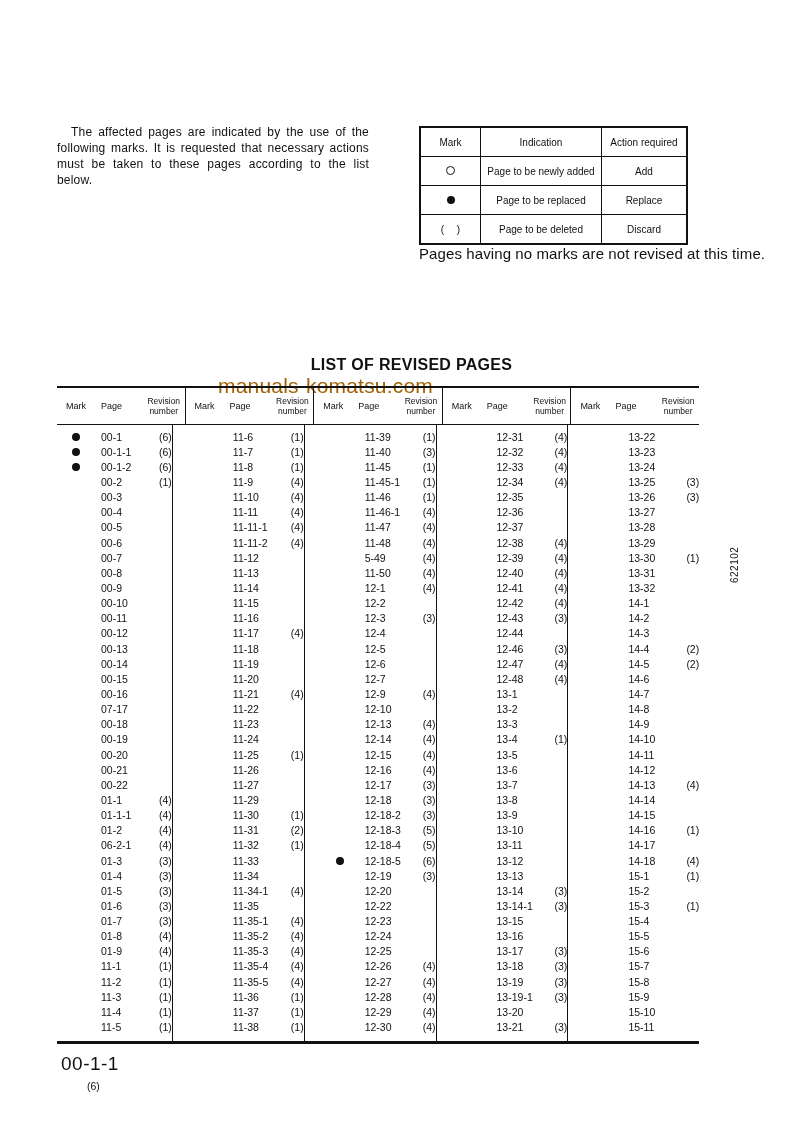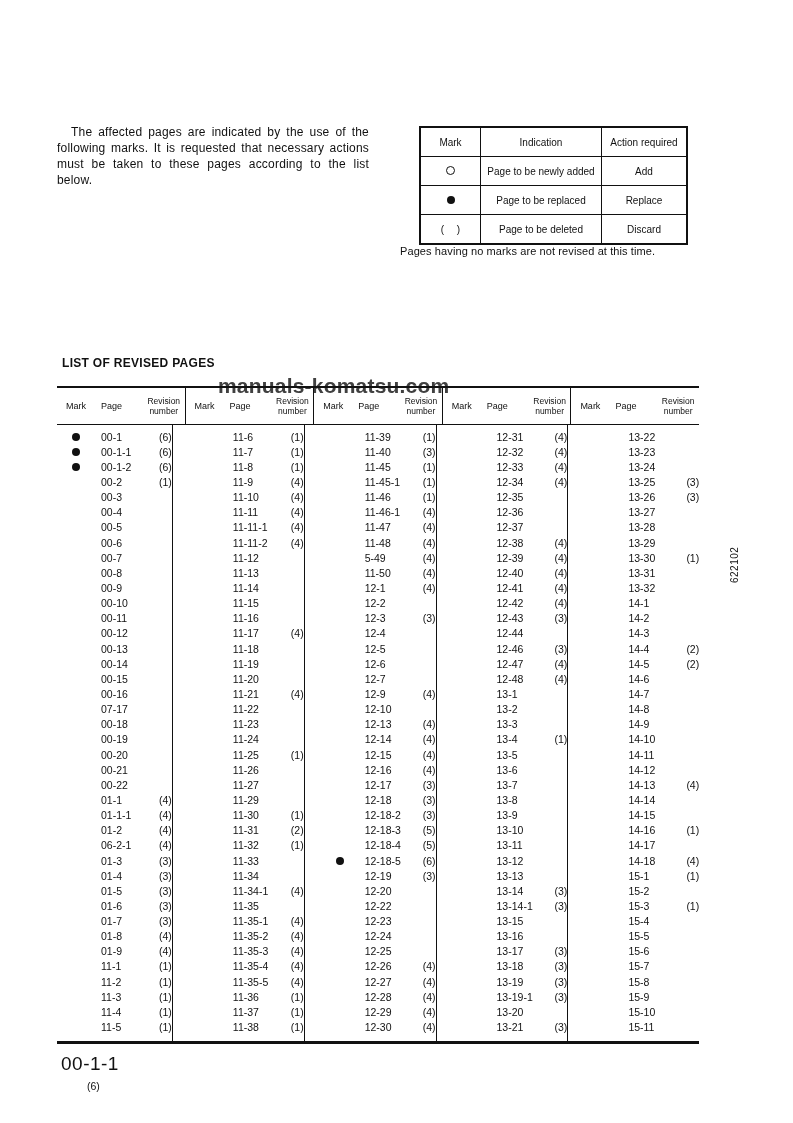--- a/index.html
+++ b/index.html
@@ -11,25 +11,25 @@
   .legend { position: absolute; left: 419px; top: 126px; border-collapse: collapse;
             font-size: 10px; }
   .legend td, .legend th { border: 1px solid #111; height: 28px; text-align: center;
                            font-weight: normal; padding: 0; }
   .legend { border: 2px solid #111; }
   .legend .c1 { width: 59px; }
   .legend .c2 { width: 120px; }
   .legend .c3 { width: 84px; }
   .mark-open { display: inline-block; width: 7px; height: 7px; border: 1px solid #111; border-radius: 50%; }
   .mark-filled { display: inline-block; width: 8px; height: 8px; background: #111; border-radius: 50%; }
-  .legend-note { position: absolute; left: 400px; top: 245px; font-size: 11px; letter-spacing: 0.1px; }
-  .title { position: absolute; left: 0; width: 761px; top: 356px; 
-           font-weight: bold; font-size: 12px; letter-spacing: 0.3px; padding-left: 62px; box-sizing: border-box; }
-  .watermark { position: absolute; left: 218px; top: 374px; font-size: 21px; color: #404040;
-               letter-spacing: 0.2px; font-weight: bold; }
+  .legend-note { position: absolute; left: 419px; top: 245px; font-size: 15px; letter-spacing: 0.1px; }
+  .title { position: absolute; left: 0; width: 761px; top: 356px; text-align: center;
+           font-weight: bold; font-size: 16px; letter-spacing: 0.3px; padding-left: 62px; box-sizing: border-box; }
+  .watermark { position: absolute; left: 218px; top: 374px; font-size: 21px; color: #a16207;
+               letter-spacing: 0.2px; }
   .rev-table { position: absolute; left: 57px; top: 386px; width: 642px; height: 653px;
                border-top: 2px solid #111; border-bottom: 3px solid #111; }
   .rev-head { position: absolute; left: 0; top: 0; width: 642px; height: 36px;
               border-bottom: 1.5px solid #111; display: flex; }
   .col-group { flex: 1; display: flex; position: relative; height: 100%; }
   .col-group + .col-group { border-left: 1.5px solid #111; }
   .h-mark { width: 38px; font-size: 9px; display: flex; align-items: center; justify-content: center; }
   .h-page { width: 44px; font-size: 9px; display: flex; align-items: center; padding-left: 6px; }
   .h-rev { flex: 1; font-size: 8.5px; display: flex; align-items: center; justify-content: center;
            text-align: center; line-height: 10px; padding-right: 2px; }

